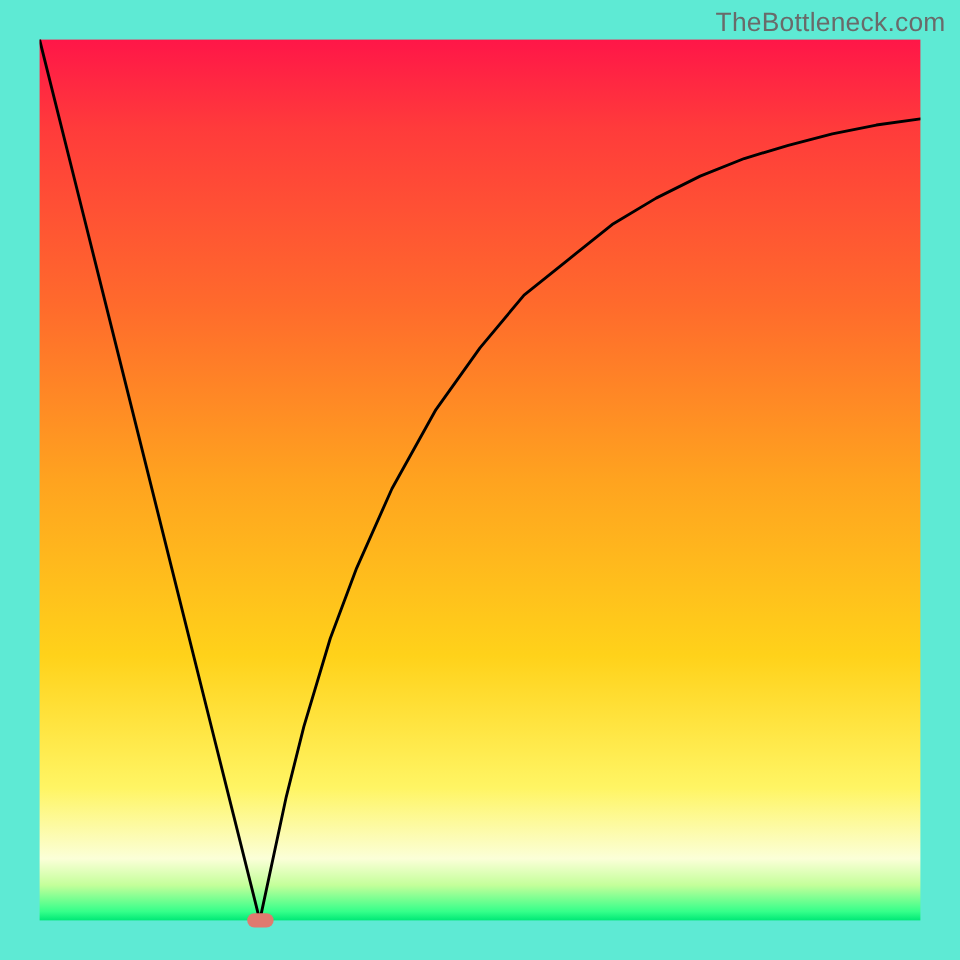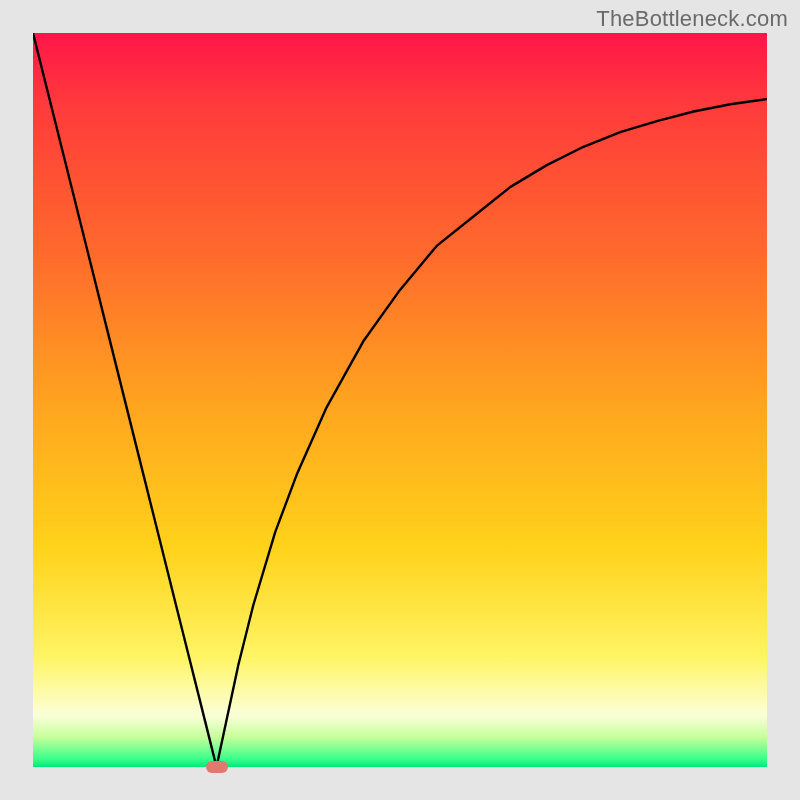--- a/index.html
+++ b/index.html
@@ -8,21 +8,21 @@
     width: 800px;
     height: 800px;
     overflow: hidden;
     background: #000;
     font-family: Arial, Helvetica, sans-serif;
   }
   .frame {
     position: relative;
     width: 800px;
     height: 800px;
-    background: #e5e5e5;
+    background: #5eead4;
   }
   .plot {
     position: absolute;
     left: 33px;
     top: 33px;
     width: 734px;
     height: 734px;
     
     background: linear-gradient(
       to bottom,

